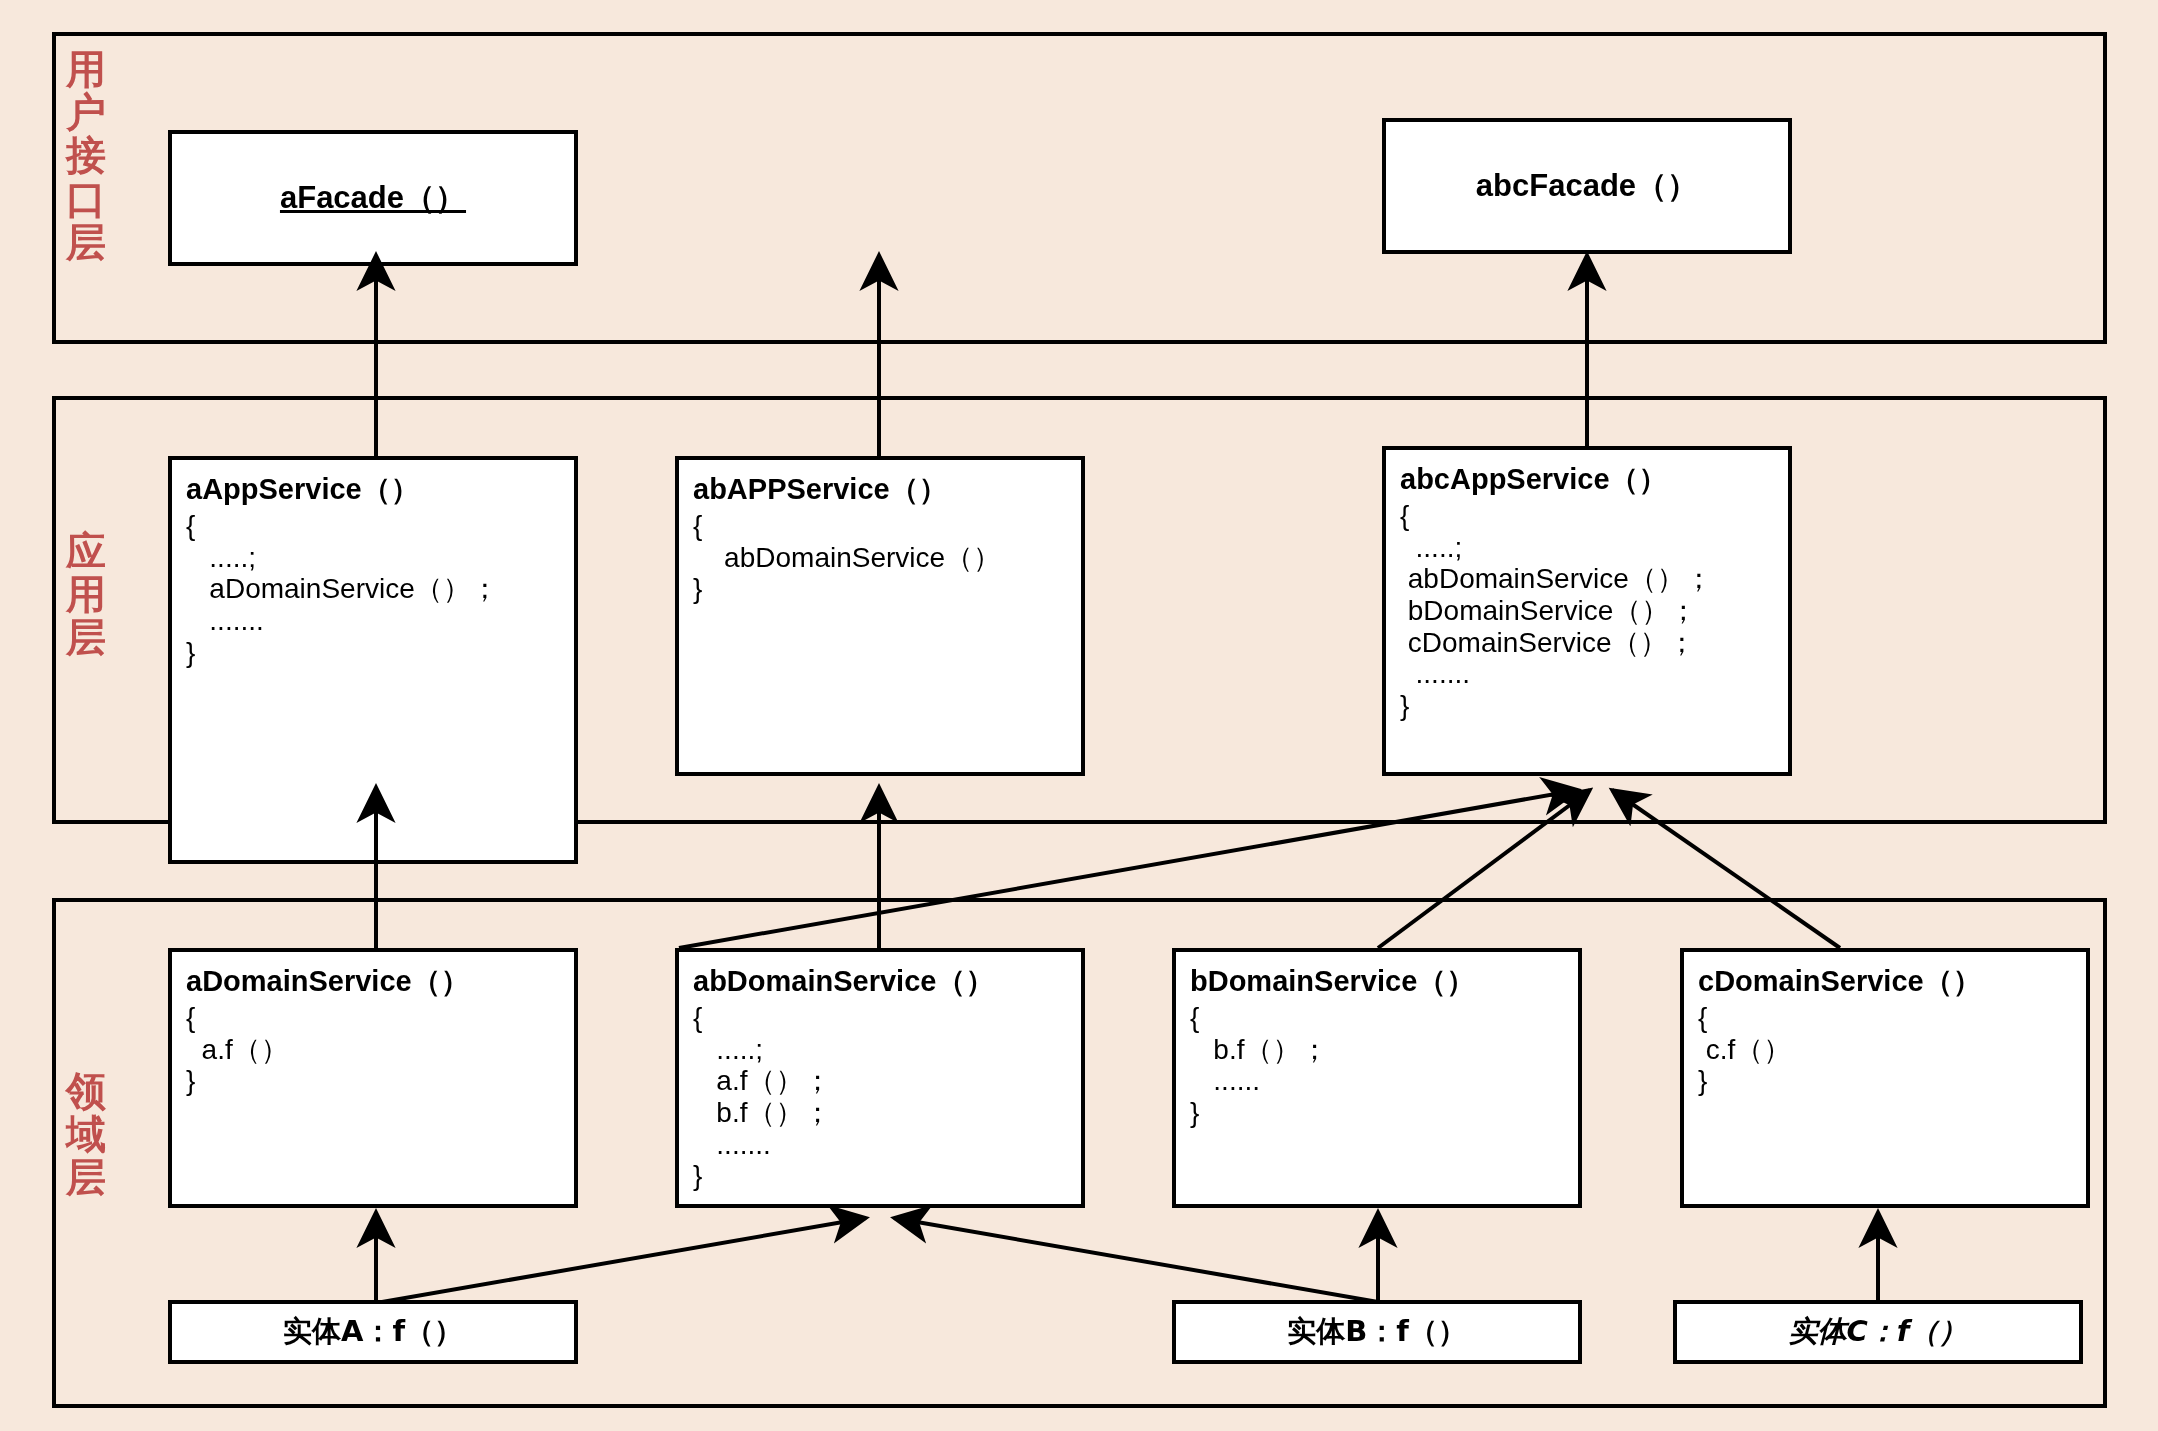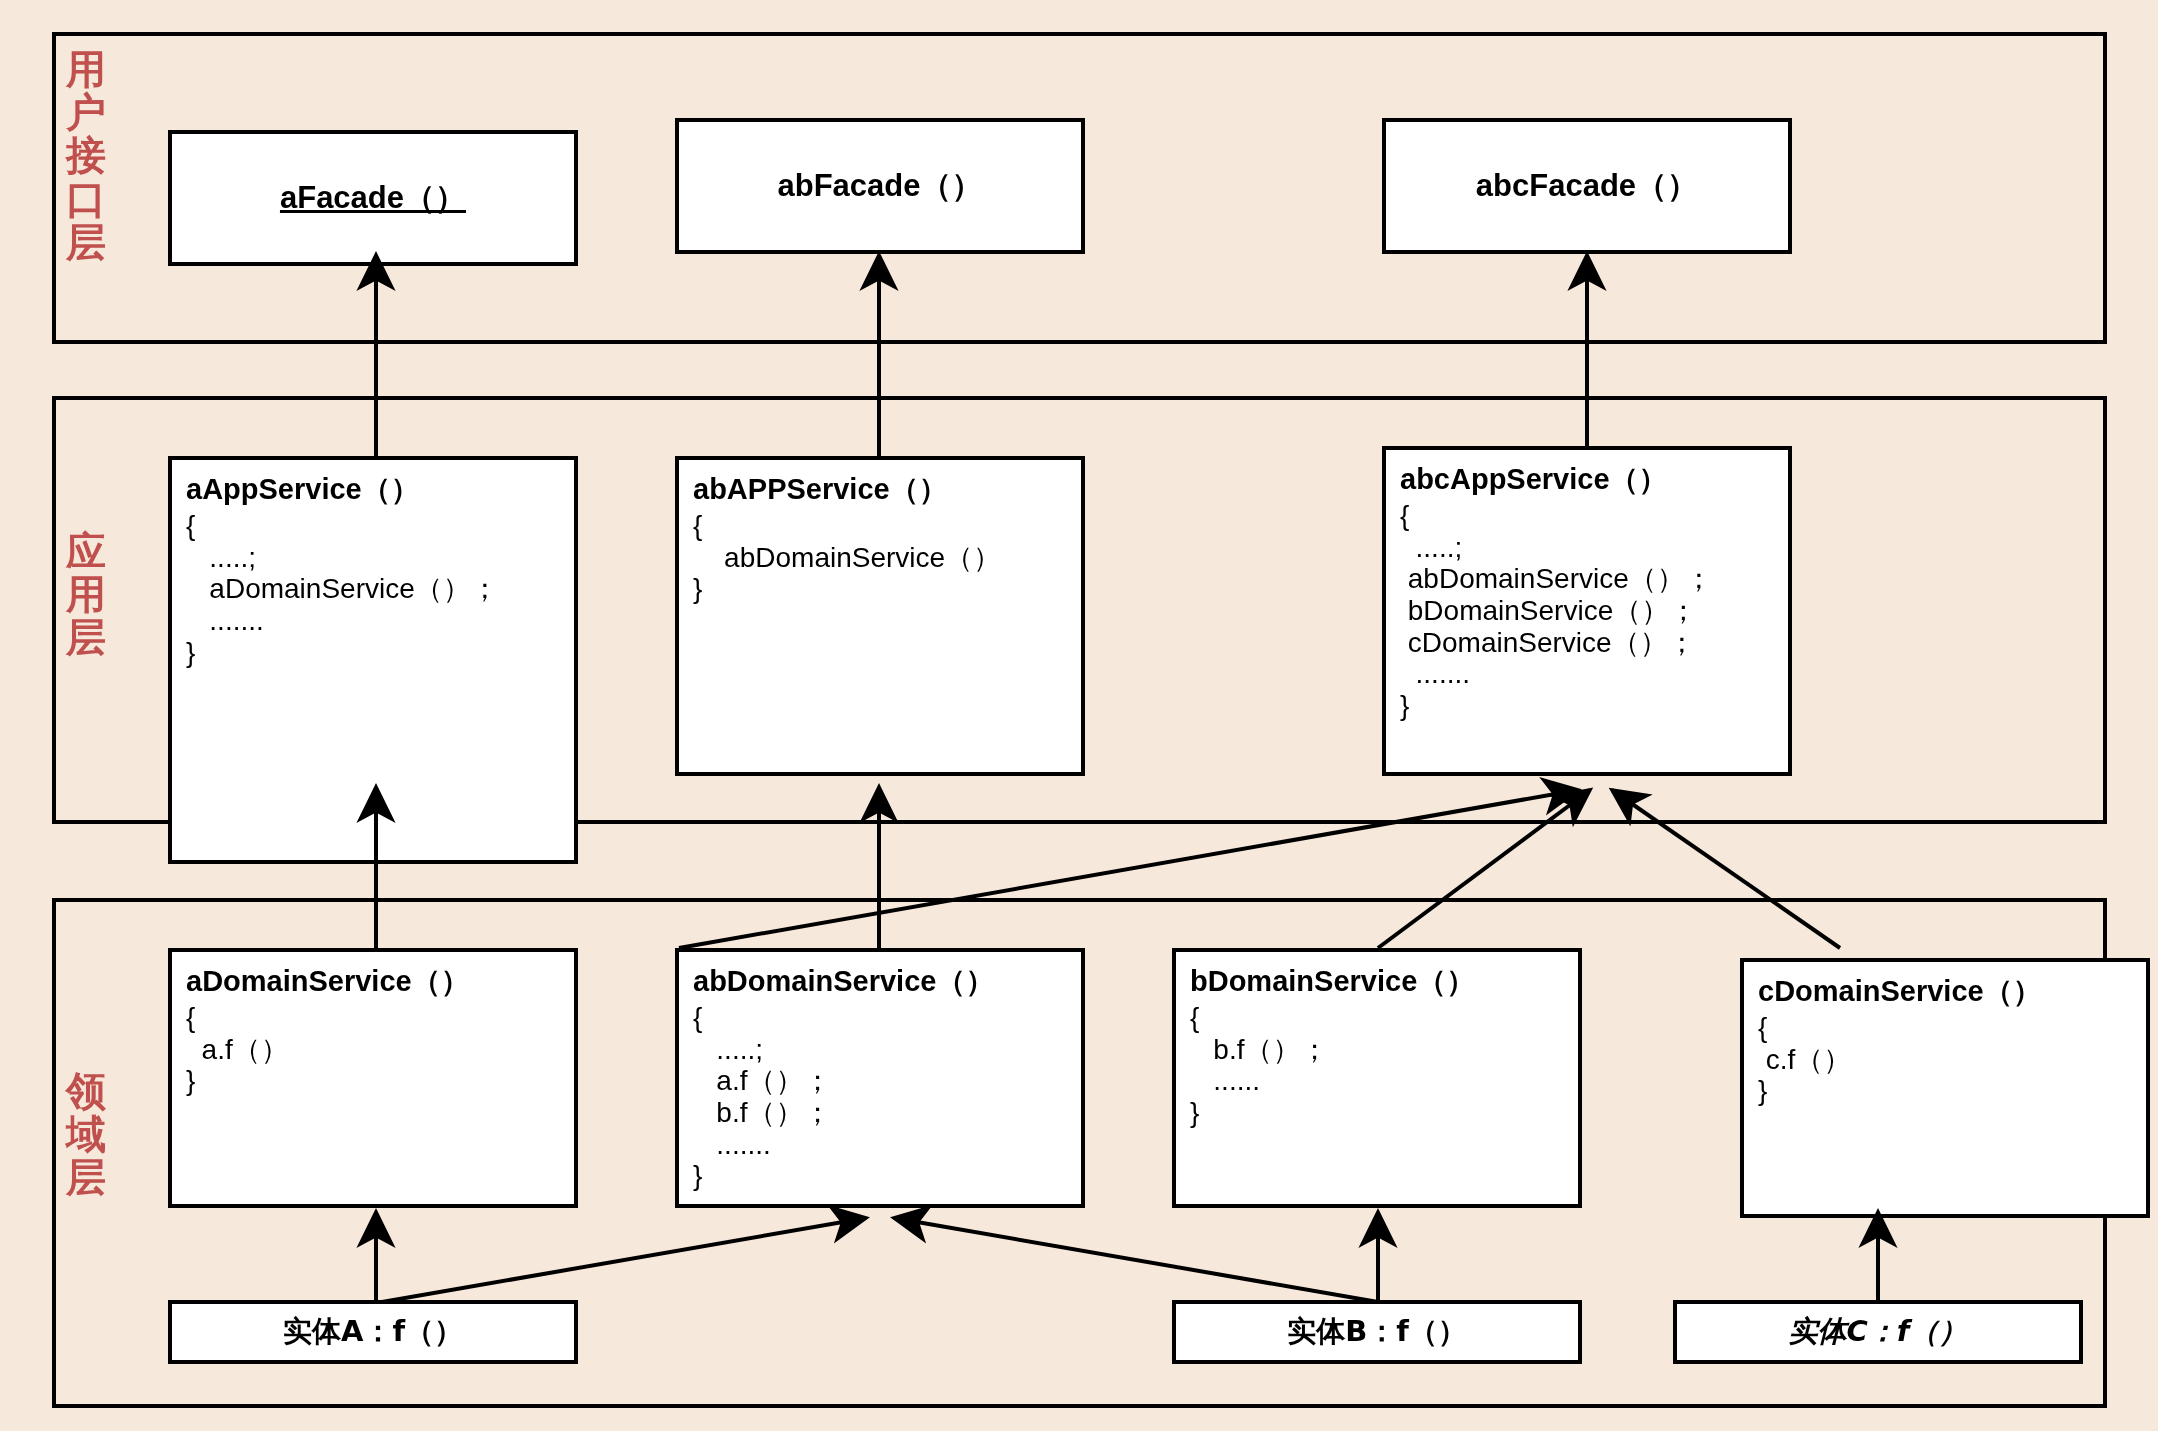--- a/index.html
+++ b/index.html
@@ -138,23 +138,20 @@
       <line x1="382" y1="1302" x2="866" y2="1218"></line>
       <line x1="1378" y1="1302" x2="894" y2="1218"></line>
       <line x1="1378" y1="1302" x2="1378" y2="1212"></line>
       <line x1="1878" y1="1302" x2="1878" y2="1212"></line>
     </g>
   </svg>
 
   <div class="node facade" style="left:168px; top:130px; width:410px; height:136px;text-decoration:underline;">
     <span class="node-title">aFacade（）</span>
   </div>
-  <div class="node facade" style="left:675px; top:118px; width:410px; height:136px;">
-    <span class="node-title">abFacade（）</span>
-  </div>
   <div class="node facade" style="left:1382px; top:118px; width:410px; height:136px;">
     <span class="node-title">abcFacade（）</span>
   </div>
 
   <div class="node" style="left:168px; top:456px; width:410px; height:408px;">
     <div class="svc-inner">
       <span class="node-title">aAppService（）</span>
       <span class="code-body">{
    .....;
    aDomainService（）；
@@ -209,21 +206,21 @@
   <div class="node" style="left:1172px; top:948px; width:410px; height:260px;">
     <div class="svc-inner">
       <span class="node-title">bDomainService（）</span>
       <span class="code-body">{
    b.f（）；
    ......
 }</span>
     </div>
   </div>
 
-  <div class="node" style="left:1740px; top:948px; width:410px; height:260px;margin-top:10px;">
+  <div class="node" style="left:1680px; top:948px; width:410px; height:260px;">
     <div class="svc-inner">
       <span class="node-title">cDomainService（）</span>
       <span class="code-body">{
  c.f（）
 }</span>
     </div>
   </div>
 
   <div class="node entity" style="left:168px; top:1300px; width:410px; height:64px;">
     <span class="node-title">实体A：f（）</span>

